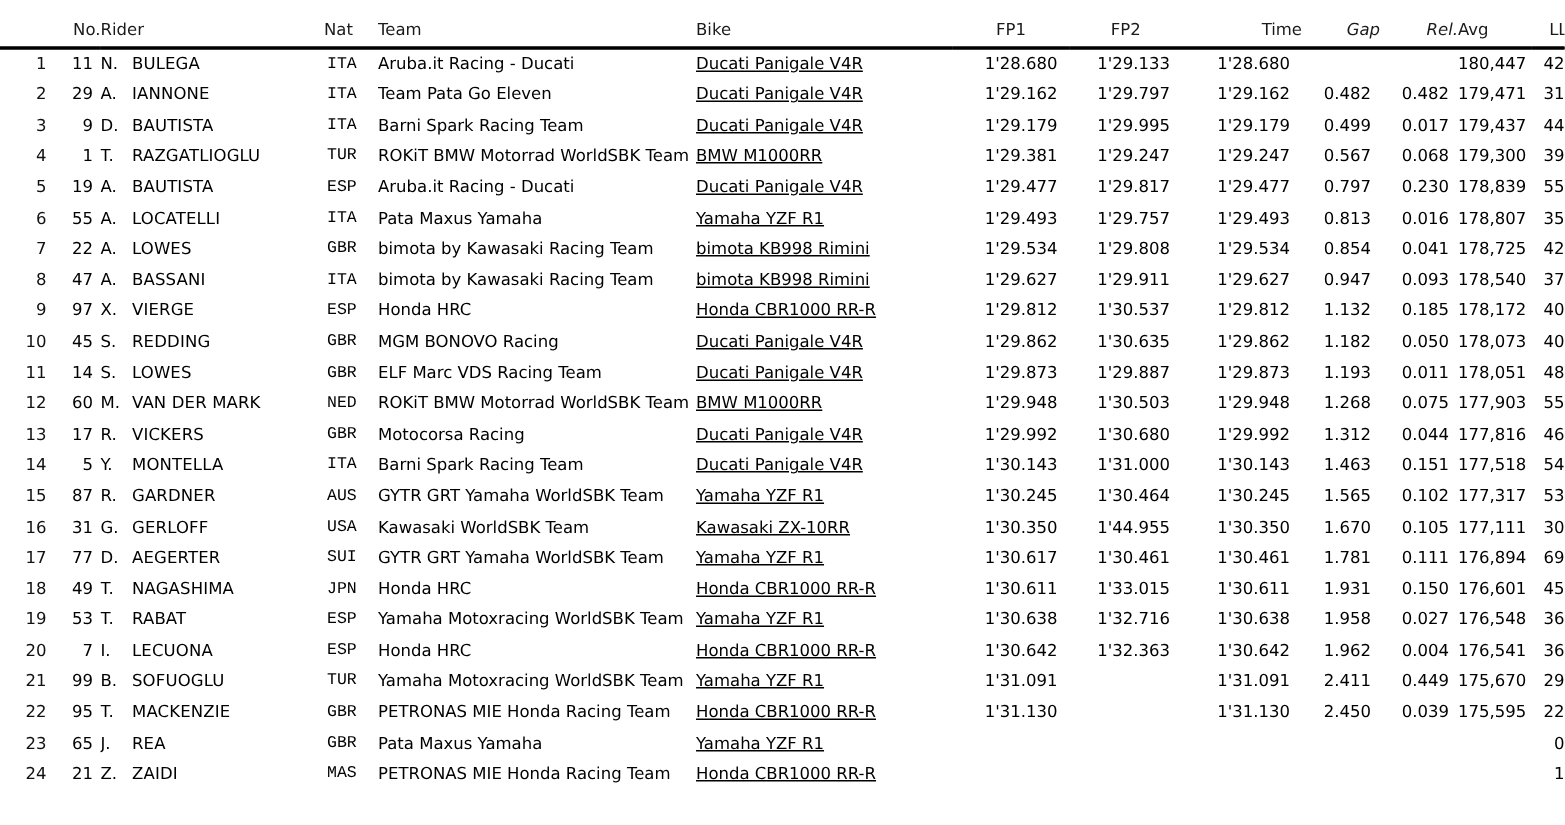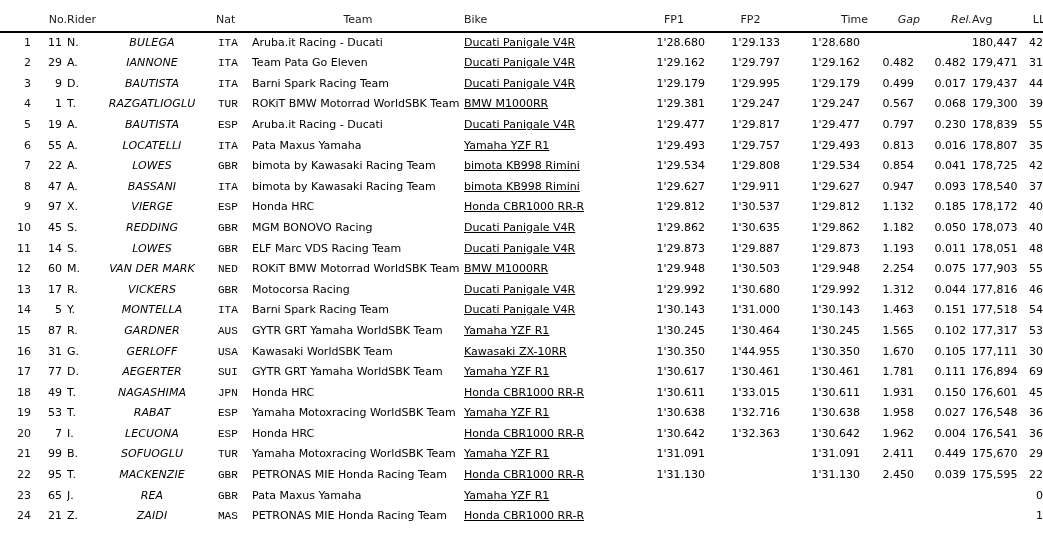--- a/index.html
+++ b/index.html
@@ -64,37 +64,37 @@
   col.c-fp2   { width: 75px;  }
   col.c-time  { width: 80px;  }
   col.c-gap   { width: 52px;  }
   col.c-rel   { width: 52px;  }
   col.c-avg   { width: 49px;  }
   col.c-ll    { width: 24px;  }
 
   td.pos  { text-align: right; font-size: 10px; color: #111; padding-right: 9px !important; }
   td.num  { text-align: right; font-weight: bold; font-size: 11.5px; padding-right: 5px !important; }
   td.init { text-align: left;  font-size: 10.5px; }
-  td.name { text-align: center;  font-weight: bold; font-size: 11.5px; letter-spacing: 0.1px; font-style: italic; }
+  td.name { text-align: left;  font-weight: bold; font-size: 11.5px; letter-spacing: 0.1px; }
   td.nat  { text-align: left;  font-size: 10.5px; padding-left: 2px !important; font-family: Liberation Mono, monospace; }
   td.team { text-align: left;  font-size: 10.5px; }
   td.bike { text-align: left;  font-size: 10.5px; text-decoration: underline; }
   td.fp1, td.fp2 { text-align: right; font-size: 10.5px; padding-right: 8px !important; }
   td.time { text-align: right; font-size: 11.5px; font-weight: bold; padding-right: 8px !important; }
   td.gap, td.rel { text-align: right; font-size: 10.5px; padding-right: 6px !important; }
   td.avg  { text-align: right; font-size: 10.5px; padding-right: 4px !important; }
   td.ll   { text-align: right; font-size: 10px; padding-right: 2px !important; }
 
   .best { font-weight: bold; }
 
   th.h-pos { }
   th.h-num  { text-align: right; padding-right: 5px; }
   th.h-name { text-align: left; padding-left: 0px; }
   th.h-nat  { text-align: left; padding-left: 2px; }
-  th.h-team { text-align: center; }
+  th.h-team { text-align: left; }
   th.h-bike { text-align: left; }
   th.h-fp1, th.h-fp2 { text-align: center; padding-right: 8px; }
   th.h-time { text-align: right; padding-right: 8px; }
   th.h-gap, th.h-rel { text-align: right; padding-right: 6px; font-style: italic; }
   th.h-avg { text-align: left; padding-right: 4px; }
   th.h-ll  { text-align: right; padding-right: 2px; }
 </style>
 </head>
 <body>
 
@@ -314,21 +314,21 @@
           <td class="pos">12</td>
           <td class="num">60</td>
           <td class="init">M.</td>
           <td class="name">VAN DER MARK</td>
           <td class="nat">NED</td>
           <td class="team">ROKiT BMW Motorrad WorldSBK Team</td>
           <td class="bike">BMW M1000RR</td>
           <td class="fp1 best">1'29.948</td>
           <td class="fp2">1'30.503</td>
           <td class="time">1'29.948</td>
-          <td class="gap">2.254</td>
+          <td class="gap">1.268</td>
           <td class="rel">0.075</td>
           <td class="avg">177,903</td>
           <td class="ll">55</td>
         </tr>
         <tr>
           <td class="pos">13</td>
           <td class="num">17</td>
           <td class="init">R.</td>
           <td class="name">VICKERS</td>
           <td class="nat">GBR</td>

